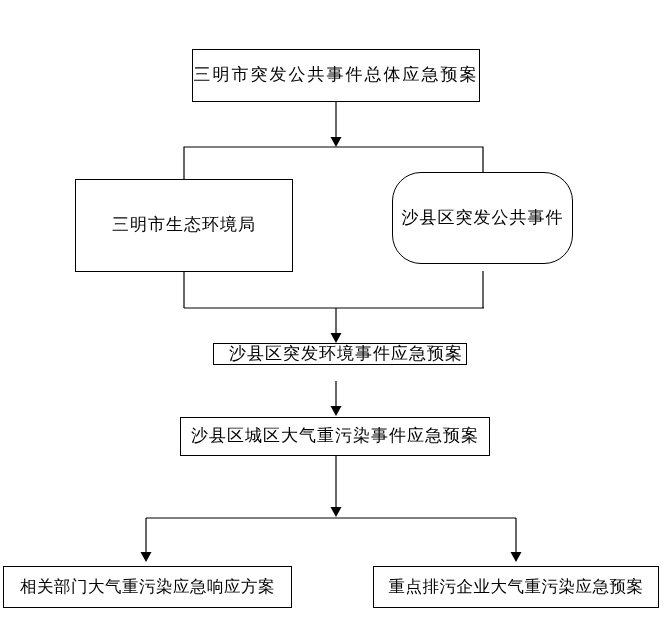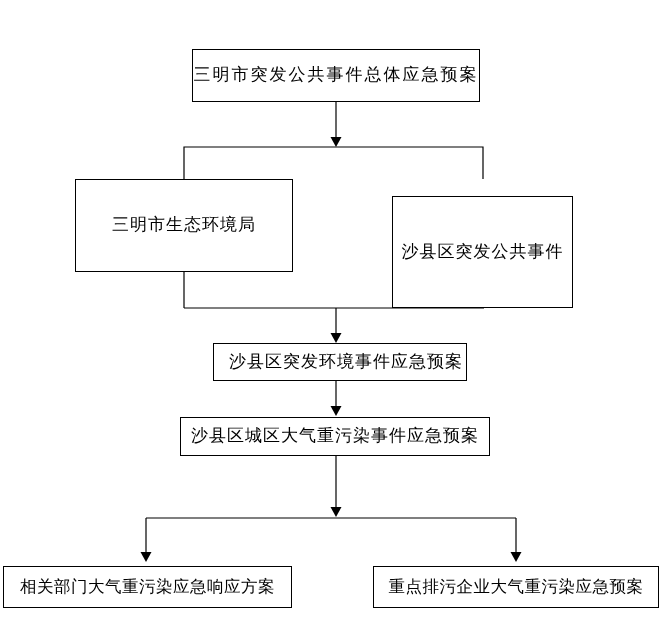--- a/index.html
+++ b/index.html
@@ -54,22 +54,22 @@
   .node.ls2 {
     letter-spacing: 2px;
   }
   .node.small-pad {
     font-size: 16.5px;
     letter-spacing: 0.5px;
   }
   
   #node-top        { left: 192px; top: 49px;  width: 288px; height: 53px; text-align: right; }
   #node-eco        { left: 75px;  top: 179px; width: 218px; height: 93px; }
-  #node-sx-total   { left: 392px; top: 196px; width: 181px; height: 112px; }
-  #node-sx-env     { left: 213px; top: 343px; width: 254px; height: 38px; padding-left: 12px; }
+  #node-sx-total   { left: 392px; top: 172px; width: 181px; height: 92px; border-radius: 29px; }
+  #node-sx-env     { left: 213px; top: 343px; width: 254px; height: 22px; padding-left: 12px; }
   #node-sx-air     { left: 180px; top: 417px; width: 310px; height: 39px; }
   #node-dept       { left: 3px;   top: 566px; width: 289px; height: 42px; }
   #node-enterprise { left: 373px; top: 566px; width: 286px; height: 42px; }
 </style>
 </head>
 <body>
 
 <div class="canvas">
 
   <svg class="connector-layer" width="667" height="642" viewBox="0 0 667 642" xmlns="http://www.w3.org/2000/svg">

